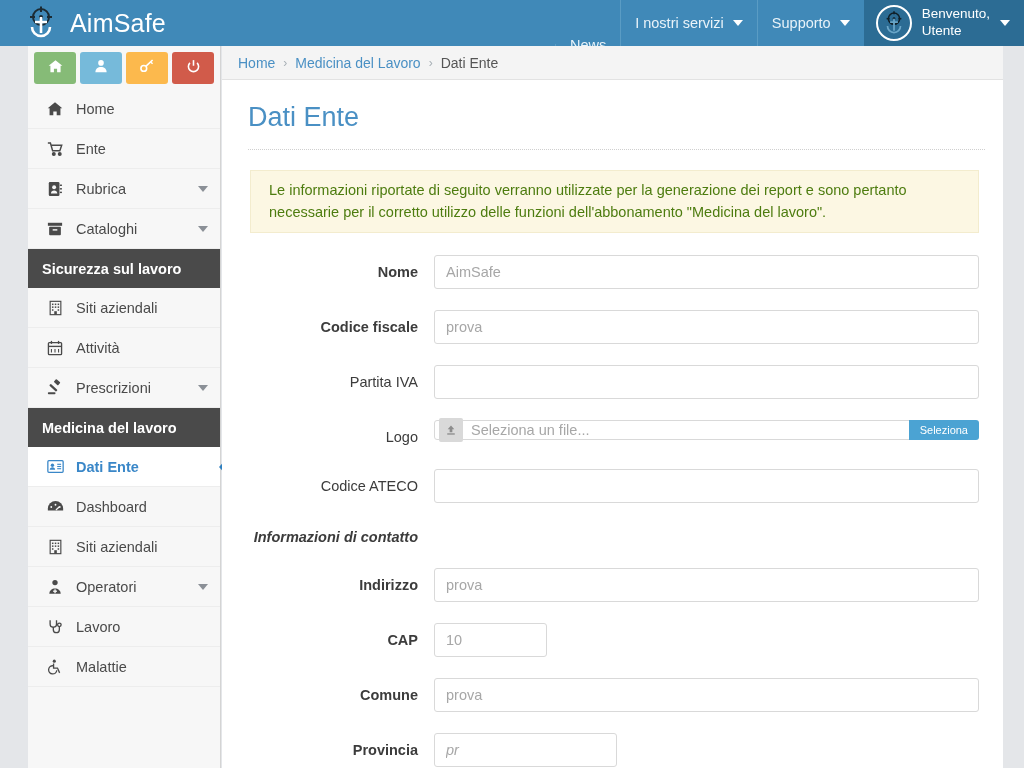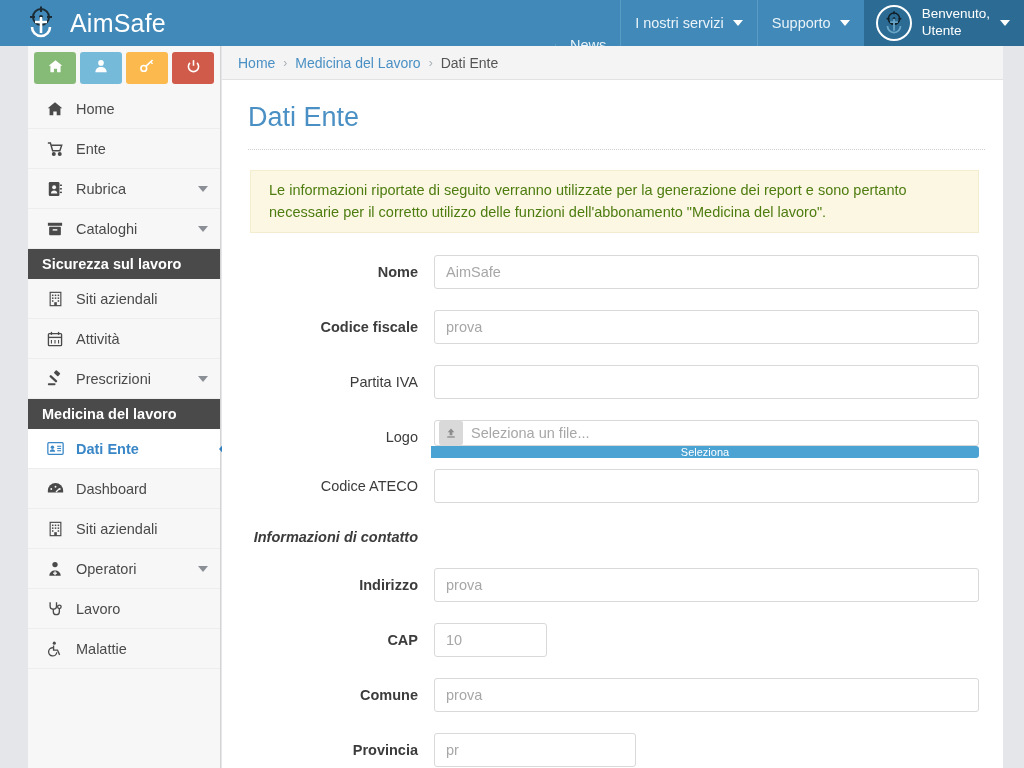--- a/index.html
+++ b/index.html
@@ -93,21 +93,21 @@
     position: absolute; right: -9px; top: 50%;
     transform: translateY(-50%);
     width: 0; height: 0;
     border-top: 11px solid transparent;
     border-bottom: 11px solid transparent;
     border-right: 10px solid #2f80c0;
   }
   .nav-section {
     background: #4a4a4a; color: #ffffff;
     font-size: 14.5px; font-weight: bold;
-    height: 30px; display: flex; align-items: center;
+    height: 39px; display: flex; align-items: center;
     padding-left: 14px;
   }
 
   
   .content {
     position: absolute; top: 46px; left: 222px;
     width: 781px; height: 722px;
     background: #ffffff;
   }
   .breadcrumb {
@@ -151,23 +151,23 @@
   .form-field { flex: 1; }
   .inp {
     display: block; width: 100%; height: 34px;
     border: 1px solid #d9d9d9; border-radius: 3px;
     padding: 0 11px; font-size: 14.5px;
     font-family: "Liberation Sans", sans-serif;
     color: #555; background: #ffffff;
   }
   .inp::placeholder { color: #a7a7a7; }
   .inp.w-sm { width: 113px; }
-  .inp.w-md { width: 202px; }
-
-  .file-group { display: flex; width: 100%; height: 20px; flex-direction: column; }
+  .inp.w-md { width: 183px; font-style: italic; }
+
+  .file-group { display: flex; width: 100%; height: 20px; }
   .file-box {
     flex: 1; border: 1px solid #d9d9d9; border-radius: 3px;
     display: flex; align-items: center; padding: 0 4px; background: #fff;
   }
   .file-ico {
     width: 24px; height: 24px; background: #d9d9d9;
     border-radius: 2px; display: flex;
     align-items: center; justify-content: center;
     flex: none; margin-right: 8px;
   }

